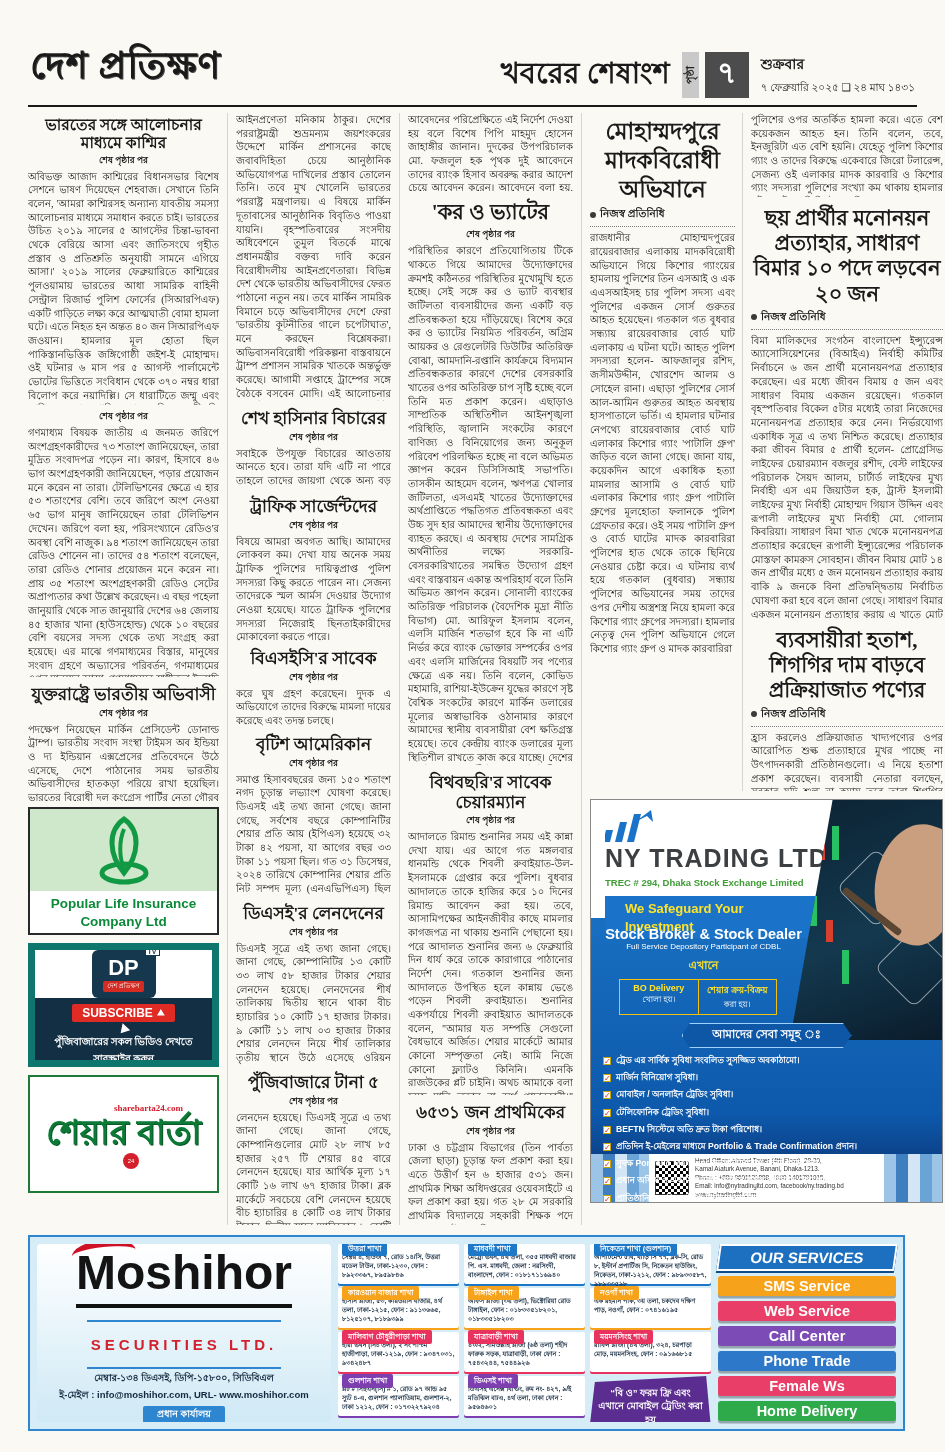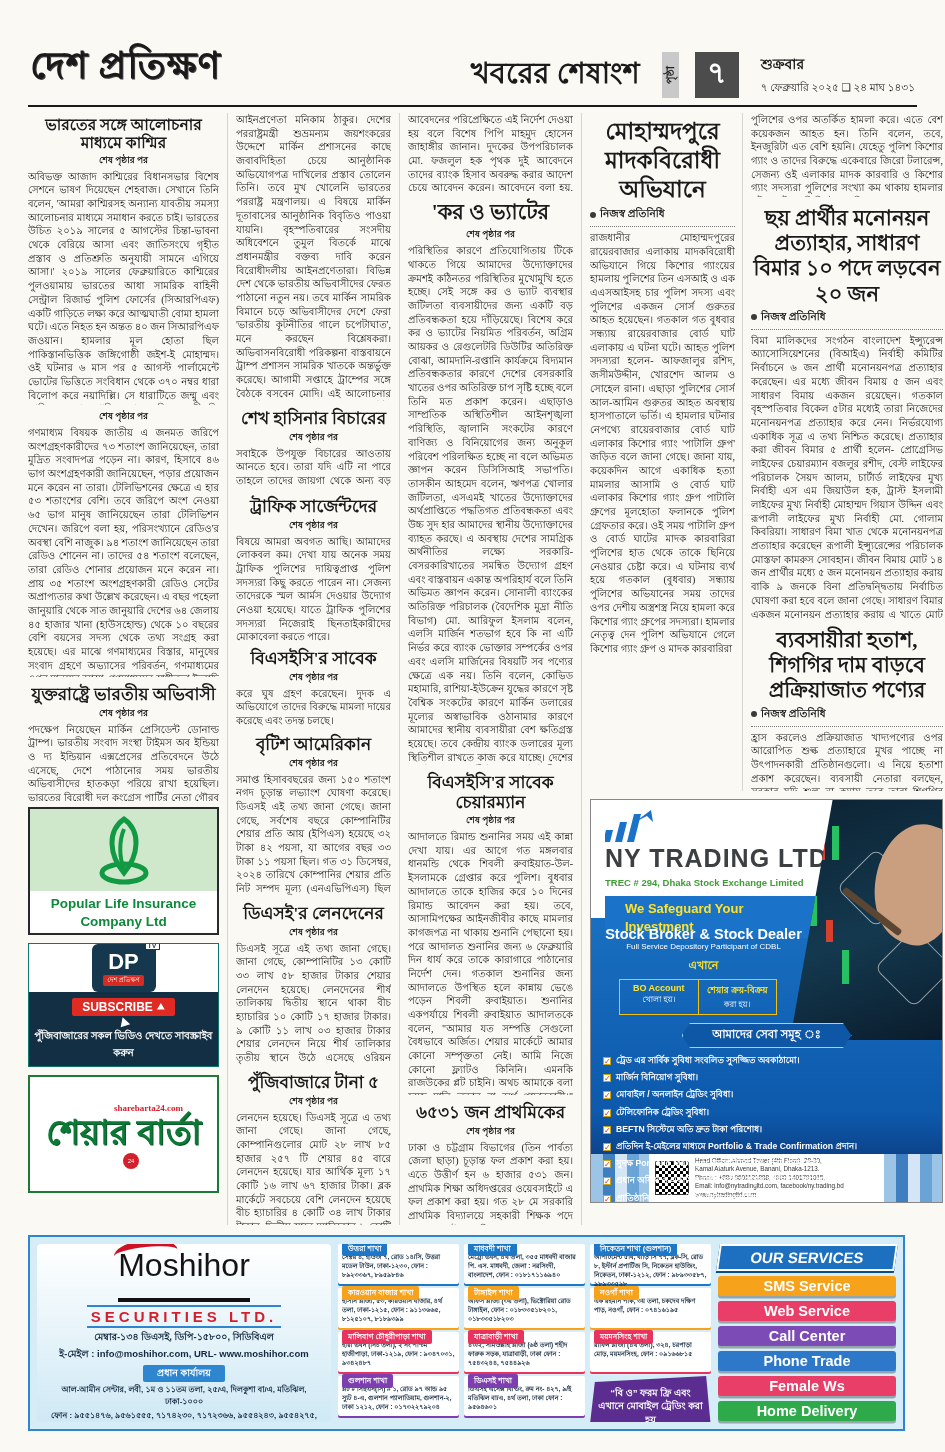--- a/index.html
+++ b/index.html
@@ -7,21 +7,21 @@
   .page {
     position:relative; width:945px; height:1452px; margin:0 auto;
     background:#fbf9f4; overflow:hidden; color:#1a1a1a;
     font-family:"Liberation Serif","DejaVu Serif",serif;
   }
   
   .masthead { display:flex; justify-content:space-between; align-items:flex-end;
     padding:36px 30px 4px 30px; }
   .paper-name { font-size:37px; font-weight:900; letter-spacing:1px;
     text-shadow:1px 1px 0 #444; }
-  .mast-right { display:flex; align-items:center; gap:16px; }
+  .mast-right { display:flex; align-items:center; gap:6px; }
   .section-title { font-size:29px; font-weight:900; margin-right:6px; }
   .page-label-box { background:#c9c9c9; color:#222; width:17px; height:46px;
     display:flex; align-items:center; justify-content:center;
     writing-mode:vertical-rl; transform:rotate(180deg);
     font-size:11px; font-weight:bold; }
   .page-number-box { background:#4c4c4c; color:#fff; width:44px; height:46px;
     display:flex; align-items:center; justify-content:center;
     font-size:30px; font-weight:bold; }
   .date-block { padding-left:6px; }
   .weekday { font-size:14px; font-weight:bold; }
@@ -60,21 +60,21 @@
   .full{height:100%}
 
   
   .ad { overflow:hidden; }
   .ad-popular { height:128px; margin-top:6px; border:2px solid #27292b; background:#cfe7cb;
     display:flex; flex-direction:column; }
   .pl-logo-area { flex:1; display:flex; align-items:center; justify-content:center; }
   .pl-band { background:#fff; padding:3px 2px; text-align:center; }
   .pl-band span { color:#0d8a3a; font-weight:bold;
     font-family:"Liberation Sans","DejaVu Sans",sans-serif; font-size:13.5px; }
-  .ad-dptv { height:124px; margin-top:8px; border:1px solid #0f766e; background:#fff;
+  .ad-dptv { height:124px; margin-top:8px; border:7px solid #0f766e; background:#fff;
     display:flex; flex-direction:column; }
   .dp-top { flex:1; display:flex; align-items:center; justify-content:center; background:#fff; }
   .dp-tile { position:relative; width:64px; height:48px; background:#16384e; border-radius:6px;
     display:flex; flex-direction:column; align-items:center; justify-content:center; }
   .dp-letters { color:#fff; font-weight:900; font-size:22px; line-height:1;
     font-family:"Liberation Sans","DejaVu Sans",sans-serif; }
   .dp-tv { position:absolute; top:-3px; right:-4px; color:#16384e; background:#fff;
     border:1px solid #16384e; font-size:7px; font-weight:bold; padding:0 2px;
     font-family:"Liberation Sans","DejaVu Sans",sans-serif; }
   .dp-redband { background:#d42b22; color:#fff; font-size:6.5px; padding:0 4px; margin-top:2px;
@@ -144,26 +144,26 @@
     repeating-linear-gradient(90deg,#9cc4e6 0 12px,#3f7fc0 12px 24px,#d4e6f5 24px 36px,#6aa3d6 36px 48px); }
   .qr { width:34px; height:34px; margin:0 6px; border:1px solid #333;
     background:conic-gradient(#000 90deg,#fff 0 180deg,#000 0 270deg,#fff 0) 0 0/6px 6px; }
   .ny-addr { flex:1; font-size:6.3px; color:#333; line-height:1.35; }
 
   
   .moshihor { margin:10px 40px 0 28px; height:196px; border:2px solid #2e86d1; background:#d6edf7;
     display:flex; gap:7px; padding:7px; font-family:"Liberation Sans","DejaVu Sans",sans-serif; overflow:hidden;}
   .mo-left { width:294px; background:linear-gradient(180deg,#ffffff 0%,#cfe9f5 100%);
     border-radius:4px; padding:6px 6px 2px; text-align:center; overflow:hidden; }
-  .mo-name { font-size:32px; font-weight:400; color:#141414; line-height:.95; position:relative;
-    display:inline-block; border-bottom:4px solid #111; padding-bottom:18px; }
+  .mo-name { font-size:48px; font-weight:700; color:#141414; line-height:.95; position:relative;
+    display:inline-block; border-bottom:4px solid #111; padding-bottom:8px; }
   .mo-swoosh { position:absolute; left:-4px; top:-10px; width:64px; height:26px;
     border-top:7px solid #cf1126; border-radius:50%; transform:rotate(-6deg); }
-  .mo-sub { color:#d41f2c; font-weight:900; letter-spacing:4px; font-size:15px; margin-top:3px;
-    border-top:2px solid #2e86d1; border-bottom:2px solid #2e86d1; display:inline-block; padding:1px 4px; }
+  .mo-sub { color:#d41f2c; font-weight:900; letter-spacing:4px; font-size:15px; margin-top:12px;
+    border-top:2px solid #2e86d1; border-bottom:2px solid #2e86d1; display:inline-block; padding:14px 4px; }
   .mo-line { font-size:9.5px; font-weight:bold; color:#13293f; margin-top:2px; }
   .mo-office { display:inline-block; background:#2e86d1; color:#fff; font-size:9.5px; font-weight:bold;
     padding:1px 14px; border-radius:2px; margin-top:3px; }
   .mo-addr { font-size:8px; font-weight:bold; color:#13293f; margin-top:2px; line-height:1.45; }
   .mo-mid { flex:1; display:flex; gap:5px; overflow:hidden; }
   .mo-bcol { flex:1; display:flex; flex-direction:column; gap:4px; }
   .branch { background:#fff; border-radius:2px; padding:9px 4px 3px; position:relative;
     box-shadow:0 2px 0 rgba(40,90,140,.35); min-height:40px; }
   .branch-tab { position:absolute; top:-2px; left:4px; color:#fff; font-size:7.5px; font-weight:bold;
     padding:1px 6px; border-radius:2px; }
@@ -292,21 +292,21 @@
     <div class="col c3">
       <div class="art h78">
         <div class="body">আবেদনের পরিপ্রেক্ষিতে এই নির্দেশ দেওয়া হয় বলে বিশেষ পিপি মাহমুদ হোসেন জাহাঙ্গীর জানান। দুদকের উপপরিচালক মো. ফজলুল হক পৃথক দুই আবেদনে তাদের ব্যাংক হিসাব অবরুদ্ধ করার আদেশ চেয়ে আবেদন করেন। আবেদনে বলা হয়, আসামিদের নামে ব্যাংক হিসাবসমূহে বিপুল পরিমাণ অর্থের লেনদেনের তথ্য পাওয়া গেছে। বিভিন্ন সূত্র থেকে প্রাপ্ত তথ্যের ভিত্তিতে জানা যায়, আসামি বর্ণিত হিসাবসমূহে রক্ষিত অর্থ অন্যত্র হস্তান্তর, স্থানান্তর বা বেহাত করার চেষ্টা করছেন। মামলার তদন্ত সমাপ্তির পূর্বে ব্যাংক হিসাব সমূহে রক্ষিত অর্থ হস্তান্তর বা স্থানান্তর হয়ে গেলে তদন্তে ক্ষতির শঙ্কা রয়েছে। এ অবস্থায় তাঁর ব্যাংক হিসাব অবরুদ্ধ করার আদেশ হওয়া একান্ত আবশ্যক।</div>
       </div>
       <div class="art h573">
         <div class="head-l">'কর ও ভ্যাটের</div>
         <div class="cont-label">শেষ পৃষ্ঠার পর</div>
         <div class="body">পরিস্থিতির কারণে প্রতিযোগিতায় টিকে থাকতে গিয়ে আমাদের উদ্যোক্তাদের ক্রমশই কঠিনতর পরিস্থিতির মুখোমুখি হতে হচ্ছে। সেই সঙ্গে কর ও ভ্যাট ব্যবস্থার জটিলতা ব্যবসায়ীদের জন্য একটি বড় প্রতিবন্ধকতা হয়ে দাঁড়িয়েছে। বিশেষ করে কর ও ভ্যাটের নিয়মিত পরিবর্তন, অগ্রিম আয়কর ও রেগুলেটরি ডিউটির অতিরিক্ত বোঝা, আমদানি-রপ্তানি কার্যক্রমে বিদ্যমান প্রতিবন্ধকতার কারণে দেশের বেসরকারি খাতের ওপর অতিরিক্ত চাপ সৃষ্টি হচ্ছে বলে তিনি মত প্রকাশ করেন। এছাড়াও সাম্প্রতিক অস্থিতিশীল আইনশৃঙ্খলা পরিস্থিতি, জ্বালানি সংকটের কারণে বাণিজ্য ও বিনিয়োগের জন্য অনুকূল পরিবেশ পরিলক্ষিত হচ্ছে না বলে অভিমত জ্ঞাপন করেন ডিসিসিআই সভাপতি। তাসকীন আহমেদ বলেন, ঋণপত্র খোলার জটিলতা, এসএমই খাতের উদ্যোক্তাদের অর্থপ্রাপ্তিতে পদ্ধতিগত প্রতিবন্ধকতা এবং উচ্চ সুদ হার আমাদের স্থানীয় উদ্যোক্তাদের ব্যাহত করছে। এ অবস্থায় দেশের সামগ্রিক অর্থনীতির লক্ষ্যে সরকারি-বেসরকারিখাতের সমন্বিত উদ্যোগ গ্রহণ এবং বাস্তবায়ন একান্ত অপরিহার্য বলে তিনি অভিমত জ্ঞাপন করেন। সোনালী ব্যাংকের অতিরিক্ত পরিচালক (বৈদেশিক মুদ্রা নীতি বিভাগ) মো. আরিফুল ইসলাম বলেন, এলসি মার্জিন শতভাগ হবে কি না এটি নির্ভর করে ব্যাংক ভোক্তার সম্পর্কের ওপর এবং এলসি মার্জিনের বিষয়টি সব পণ্যের ক্ষেত্রে এক নয়। তিনি বলেন, কোভিড মহামারি, রাশিয়া-ইউক্রেন যুদ্ধের কারণে সৃষ্ট বৈশ্বিক সংকটের কারণে মার্কিন ডলারের মূল্যের অস্বাভাবিক ওঠানামার কারণে আমাদের স্থানীয় ব্যবসায়ীরা বেশ ক্ষতিগ্রস্ত হয়েছে। তবে কেন্দ্রীয় ব্যাংক ডলারের মূল্য স্থিতিশীল রাখতে কাজ করে যাচ্ছে। দেশের সামগ্রিক অর্থনীতিতে স্থিতিশীলতা আনায়নে সরকারি-বেসরকারিখাতের সমন্বিত উদ্যোগের ওপর তিনি মত প্রকাশ করেন। এনবিআরের প্রথম সচিব (মূসক বাস্তবায়ন) মোহাম্মদ আরিফুল ইসলাম বলেন, চলতি অর্থবছরে এনবিআরের রাজস্ব অহরণের লক্ষ্যমাত্রা বেশ চ্যালেঞ্জিং এবং এ লক্ষ্যমাত্রা অর্জনে তিনি ব্যবসায়ীসহ সবার সহযোগিতা কামনা করেন।</div>
       </div>
       <div class="art h326">
-        <div class="head-m">বিএসইসি'র সাবেক চেয়ারম্যান</div>
+        <div class="head-m">বিথবছরি'র সাবেক চেয়ারম্যান</div>
         <div class="cont-label">শেষ পৃষ্ঠার পর</div>
         <div class="body">আদালতে রিমান্ড শুনানির সময় এই কান্না দেখা যায়। এর আগে গত মঙ্গলবার ধানমন্ডি থেকে শিবলী রুবাইয়াত-উল-ইসলামকে গ্রেপ্তার করে পুলিশ। বুধবার আদালতে তাকে হাজির করে ১০ দিনের রিমান্ড আবেদন করা হয়। তবে, আসামিপক্ষের আইনজীবীর কাছে মামলার কাগজপত্র না থাকায় শুনানি পেছানো হয়। পরে আদালত শুনানির জন্য ৬ ফেব্রুয়ারি দিন ধার্য করে তাকে কারাগারে পাঠানোর নির্দেশ দেন। গতকাল শুনানির জন্য আদালতে উপস্থিত হলে কান্নায় ভেঙে পড়েন শিবলী রুবাইয়াত। শুনানির একপর্যায়ে শিবলী রুবাইয়াত আদালতকে বলেন, "আমার যত সম্পত্তি সেগুলো বৈধভাবে অর্জিত। শেয়ার মার্কেটে আমার কোনো সম্পৃক্ততা নেই। আমি নিজে কোনো ফ্ল্যাটও কিনিনি। এমনকি রাজউকের প্লট চাইনি। অথচ আমাকে বলা হচ্ছে মানি লন্ডার বা অর্থ পাচারকারী।" তিনি আরও বলেন, "মানিলন্ডারিং করলে তো ক্ষতির মাধ্যমে ডলার করতাম। আমার নিজের ও পরিবারের সদস্যদের ব্যাংক হিসাব অনেক আগে বন্ধ করে দেওয়া হয়েছে। আমি প্রতিনিয়ত দুদককে সহায়তা করেছি। যখন যা চেয়েছে তাই দিয়েছি। গতকালও আমি দুদকে গিয়েছিলাম।" শুনানি শেষে আদালত শিবলী রুবাইয়াতের রিমান্ড নামঞ্জুর করেন। আদালত আদেশে বলেন, "তদন্তের প্রয়োজনে তাকে জেলগেটে জিজ্ঞাসাবাদ করতে পারবেন তদন্ত কর্মকর্তা।" এদিকে, ৫ ফেব্রুয়ারি শিবলী রুবাইয়াতসহ ছয়জনের বিরুদ্ধে তিন কোটি ৭৬ লাখ ২৯ হাজার টাকা ঘুষ গ্রহণের অভিযোগে মামলা করেন দুদক। মামলার অন্য আসামিরা হলেন মোনার্ক হোল্ডিং ইনকরপোরেশনের চেয়ারম্যান জাবেদ এ মতিন, মিন বাংলা ফেব্রিক্সের মালিক অরিফুল ইসলাম, মিউচুয়াল ট্রাস্ট ব্যাংকের কর্মকর্তারা ইসরাত জাহান, ইকবাল হোসেন ও সাবেক শাখা ব্যবস্থাপক সৈয়দ মাহবুব মোরশেদ। এজাহারে অভিযোগ করা হয়েছে, শিবলী রুবাইয়াত ভুয়া বাড়ি ভাড়ার চুক্তিনামা একটি এবং পণ্য রপ্তানির কৌশলে প্রায় তিন কোটি ৭৬ লাখ টাকা ঘুষ গ্রহণ করেছেন। ২০২০ সালে, শিবলী রুবাইয়াত বিএসইসির চেয়ারম্যান হিসেবে নিয়োগ পেয়েছিলেন। এর আগে তিনি সাধারণ বীমা করপোরেশনের (এসবিসি) চেয়ারম্যান ছিলেন।</div>
       </div>
       <div class="art h130">
         <div class="head-m">৬৫৩১ জন প্রাথমিকের</div>
         <div class="cont-label">শেষ পৃষ্ঠার পর</div>
         <div class="body">ঢাকা ও চট্টগ্রাম বিভাগের (তিন পার্বত্য জেলা ছাড়া) চূড়ান্ত ফল প্রকাশ করা হয়। এতে উত্তীর্ণ হন ৬ হাজার ৫৩১ জন। প্রাথমিক শিক্ষা অধিদপ্তরের ওয়েবসাইটে এ ফল প্রকাশ করা হয়। গত ২৮ মে সরকারি প্রাথমিক বিদ্যালয়ে সহকারী শিক্ষক পদে ঢাকা ও চট্টগ্রাম বিভাগের জেলাগুলোর (তিন পার্বত্য জেলা ছাড়া) মৌখিক পরীক্ষাসহ নিয়োগপ্রক্রিয়া ছয় মাসের জন্য স্থগিত করেছিলেন হাইকোর্ট। এরপর মৌখিক পরীক্ষা গ্রহণসংক্রান্ত হাইকোর্টে যে স্থগিতাদেশ দিয়েছিলেন, আপিল বিভাগ তা খারিজ করে দেন। এর পরিপ্রেক্ষিতে মৌখিক পরীক্ষা নেয় প্রাথমিক শিক্ষা অধিদপ্তর। তবে এই নিয়োগের ফল ভিত্তিক পরীক্ষায় গণমাধ্যমে আসা অভিযোগ অনুসন্ধান করতে নির্দেশ দিয়েছিলেন আদালত।</div>
       </div>
     </div>
 
@@ -363,21 +363,21 @@
           </div>
           <div class="ny-name">NY TRADING LTD</div>
           <div class="ny-trec">TREC # 294, Dhaka Stock Exchange Limited</div>
           <div class="ny-slogan-band"><span class="ny-slogan">We Safeguard Your Investment</span></div>
         </div>
         <div class="ny-role">Stock Broker &amp; Stock Dealer</div>
         <div class="ny-cdbl">Full Service Depository Participant of CDBL</div>
         <div class="ny-here">এখানে</div>
         <div class="ny-table">
           <div class="ny-cell">
-            <span class="y">BO Account</span>
+            <span class="y">BO Delivery</span>
               <span class="w">খোলা হয়।</span>
           </div>
           <div class="ny-cell">
             <span class="y">শেয়ার ক্রয়-বিক্রয়</span>
               <span class="w">করা হয়।</span>
           </div>
         </div>
         <div class="ny-serv-ribbon">আমাদের সেবা সমূহ ঃ</div>
         <ul class="ny-services">
           <li>

